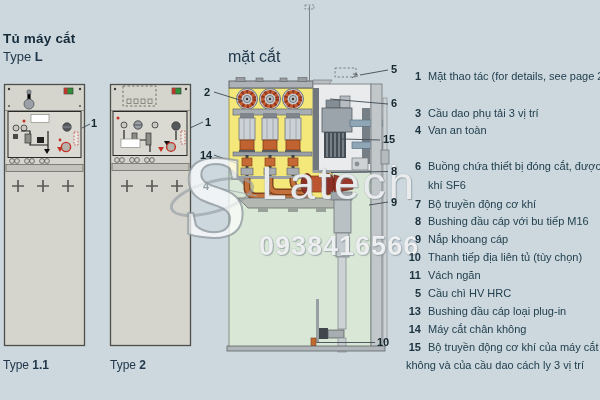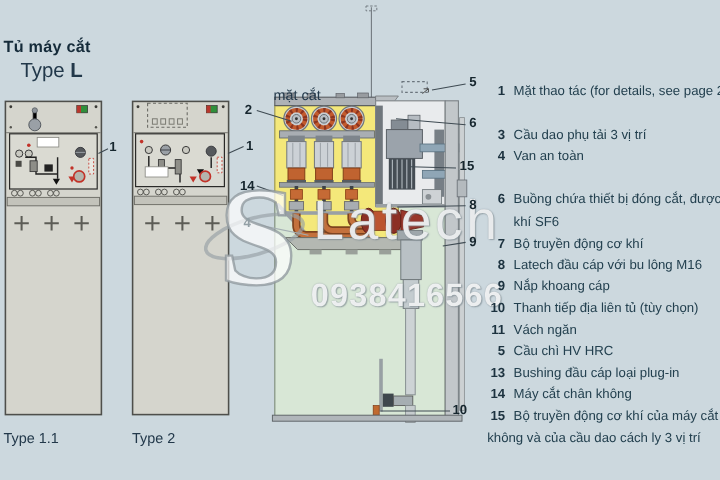--- a/index.html
+++ b/index.html
@@ -2,25 +2,25 @@
 <html><head>
 <meta charset="utf-8">
 <style>
   html,body{margin:0;padding:0;}
   #stage{position:relative;width:600px;height:400px;background:#ccd8de;overflow:hidden;
          font-family:"Liberation Sans","DejaVu Sans",sans-serif;color:#1e3848;}
   #stage *{box-sizing:border-box;}
   .abs{position:absolute;}
   
   .title{left:3px;top:31px;font-size:13.5px;font-weight:bold;color:#152b3a;letter-spacing:.2px;}
-  .subtitle{left:17px;top:49px;font-size:17px;color:#22384a;}
+  .subtitle{left:3px;top:49px;font-size:13px;color:#22384a;}
   .subtitle b{font-weight:bold;}
-  .section-label{left:228px;top:48px;font-size:12px;color:#22384a;margin-top:24px;}
+  .section-label{left:228px;top:48px;font-size:16px;color:#22384a;}
   .footer-label{top:358px;font-size:12px;color:#22384a;}
-  .footer-label b{font-weight:normal;}
+  .footer-label b{font-weight:bold;}
   
   #legend{left:404px;top:66px;width:194px;height:312px;font-size:11px;line-height:12px;}
   .lrow{position:absolute;left:0;white-space:nowrap;}
   .lnum{display:inline-block;width:17px;text-align:right;font-weight:bold;margin-right:7px;color:#1c323f;}
   .ltxt{color:#23404f;}
   .lcont{position:absolute;color:#23404f;white-space:nowrap;}
   
   .co{position:absolute;font-size:11px;font-weight:bold;color:#16262e;line-height:11px;}
   .co.washed{color:#93a0a6;}
   
@@ -350,21 +350,21 @@
   <div class="co" style="left:391px;top:197px">9</div>
   <div class="co" style="left:377px;top:337px">10</div>
 
   <div id="legend" class="abs">
     <div class="lrow" style="top:4px"><span class="lnum">1</span><span class="ltxt">Mặt thao tác (for details, see page 23)</span></div>
     <div class="lrow" style="top:41px"><span class="lnum">3</span><span class="ltxt">Cầu dao phụ tải 3 vị trí</span></div>
     <div class="lrow" style="top:58px"><span class="lnum">4</span><span class="ltxt">Van an toàn</span></div>
     <div class="lrow" style="top:94px"><span class="lnum">6</span><span class="ltxt">Buồng chứa thiết bị đóng cắt, được nạp</span></div>
     <div class="lcont" style="left:24px;top:113px">khí SF6</div>
     <div class="lrow" style="top:132px"><span class="lnum">7</span><span class="ltxt">Bộ truyền động cơ khí</span></div>
-    <div class="lrow" style="top:149px"><span class="lnum">8</span><span class="ltxt">Latech đầu cáp với bu lông M16</span></div>
+    <div class="lrow" style="top:149px"><span class="lnum">8</span><span class="ltxt">Bushing đầu cáp với bu tiếp M16</span></div>
     <div class="lrow" style="top:167px"><span class="lnum">9</span><span class="ltxt">Nắp khoang cáp</span></div>
     <div class="lrow" style="top:185px"><span class="lnum">10</span><span class="ltxt">Thanh tiếp địa liên tủ (tùy chọn)</span></div>
     <div class="lrow" style="top:203px"><span class="lnum">11</span><span class="ltxt">Vách ngăn</span></div>
     <div class="lrow" style="top:221px"><span class="lnum">5</span><span class="ltxt">Cầu chì HV HRC</span></div>
     <div class="lrow" style="top:239px"><span class="lnum">13</span><span class="ltxt">Bushing đầu cáp loại plug-in</span></div>
     <div class="lrow" style="top:257px"><span class="lnum">14</span><span class="ltxt">Máy cắt chân không</span></div>
     <div class="lrow" style="top:275px"><span class="lnum">15</span><span class="ltxt">Bộ truyền động cơ khí của máy cắt chân</span></div>
     <div class="lcont" style="left:2px;top:293px">không và của cầu dao cách ly 3 vị trí</div>
   </div>
 </div>

